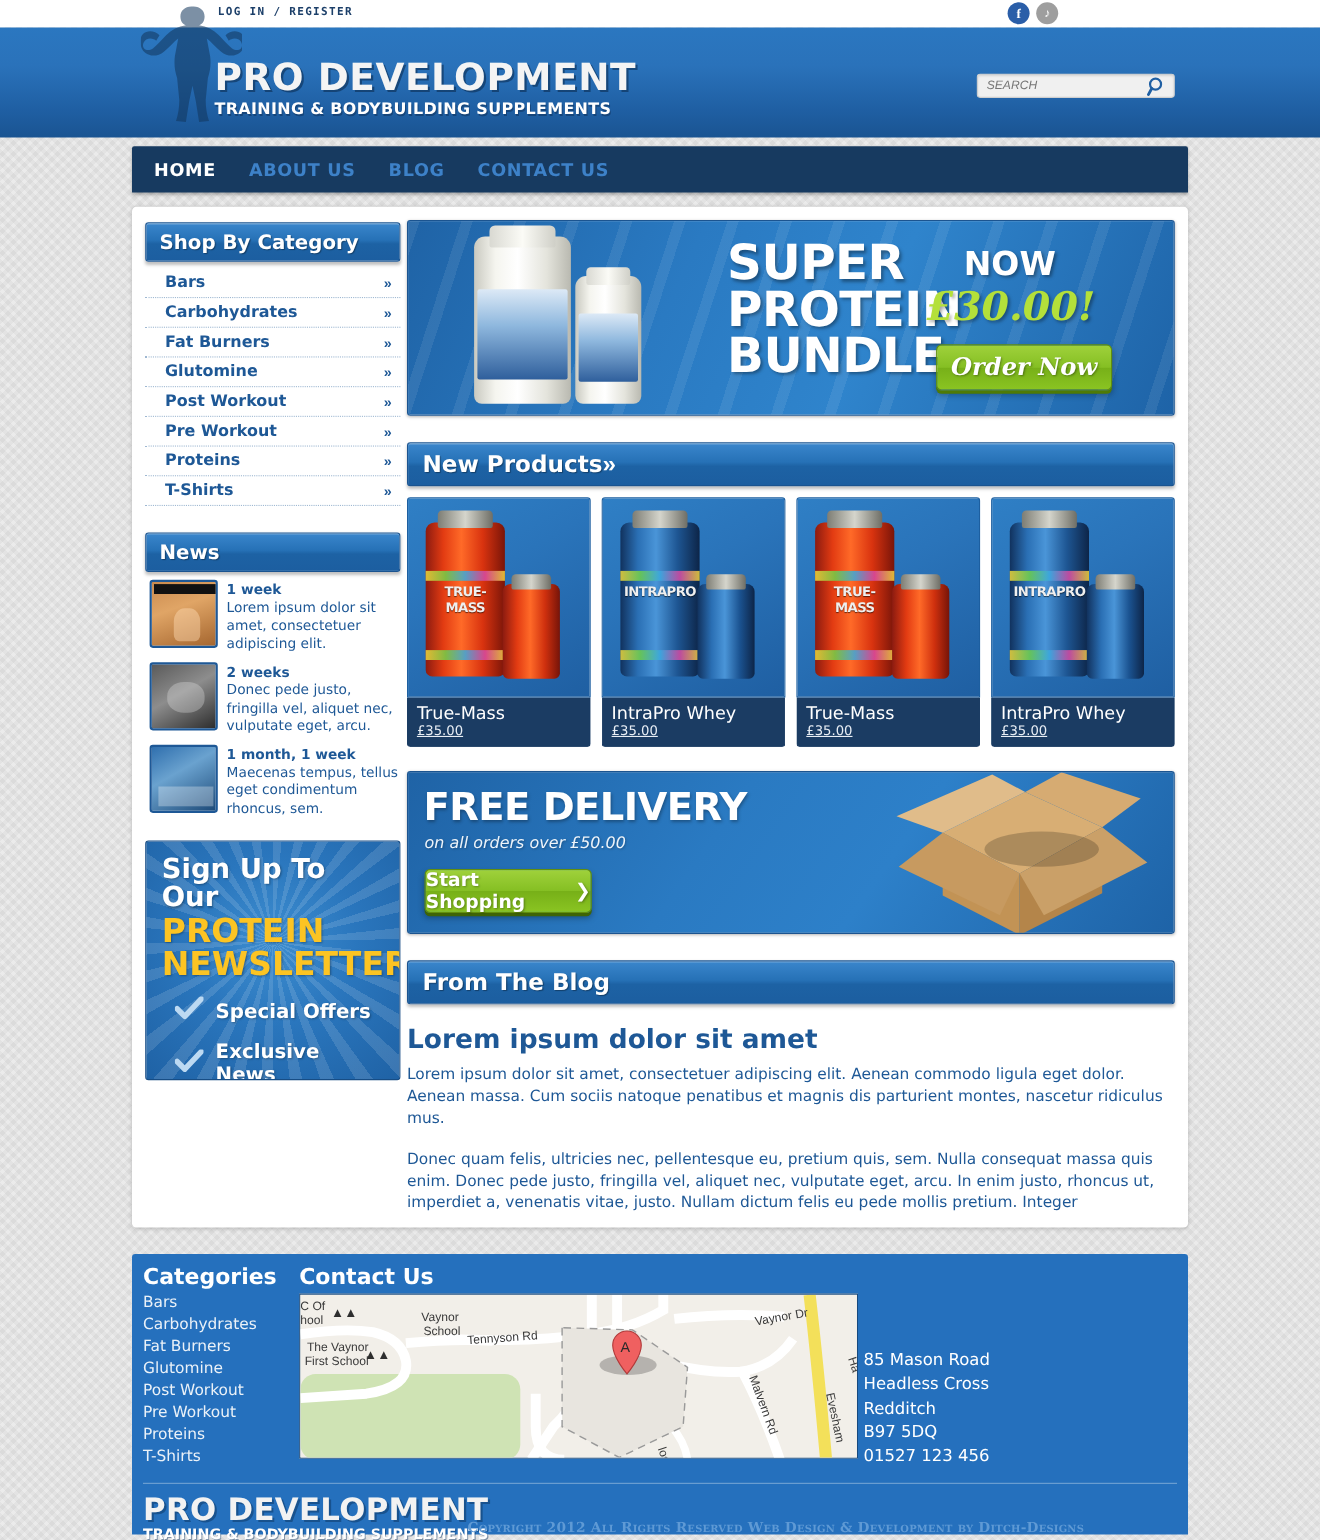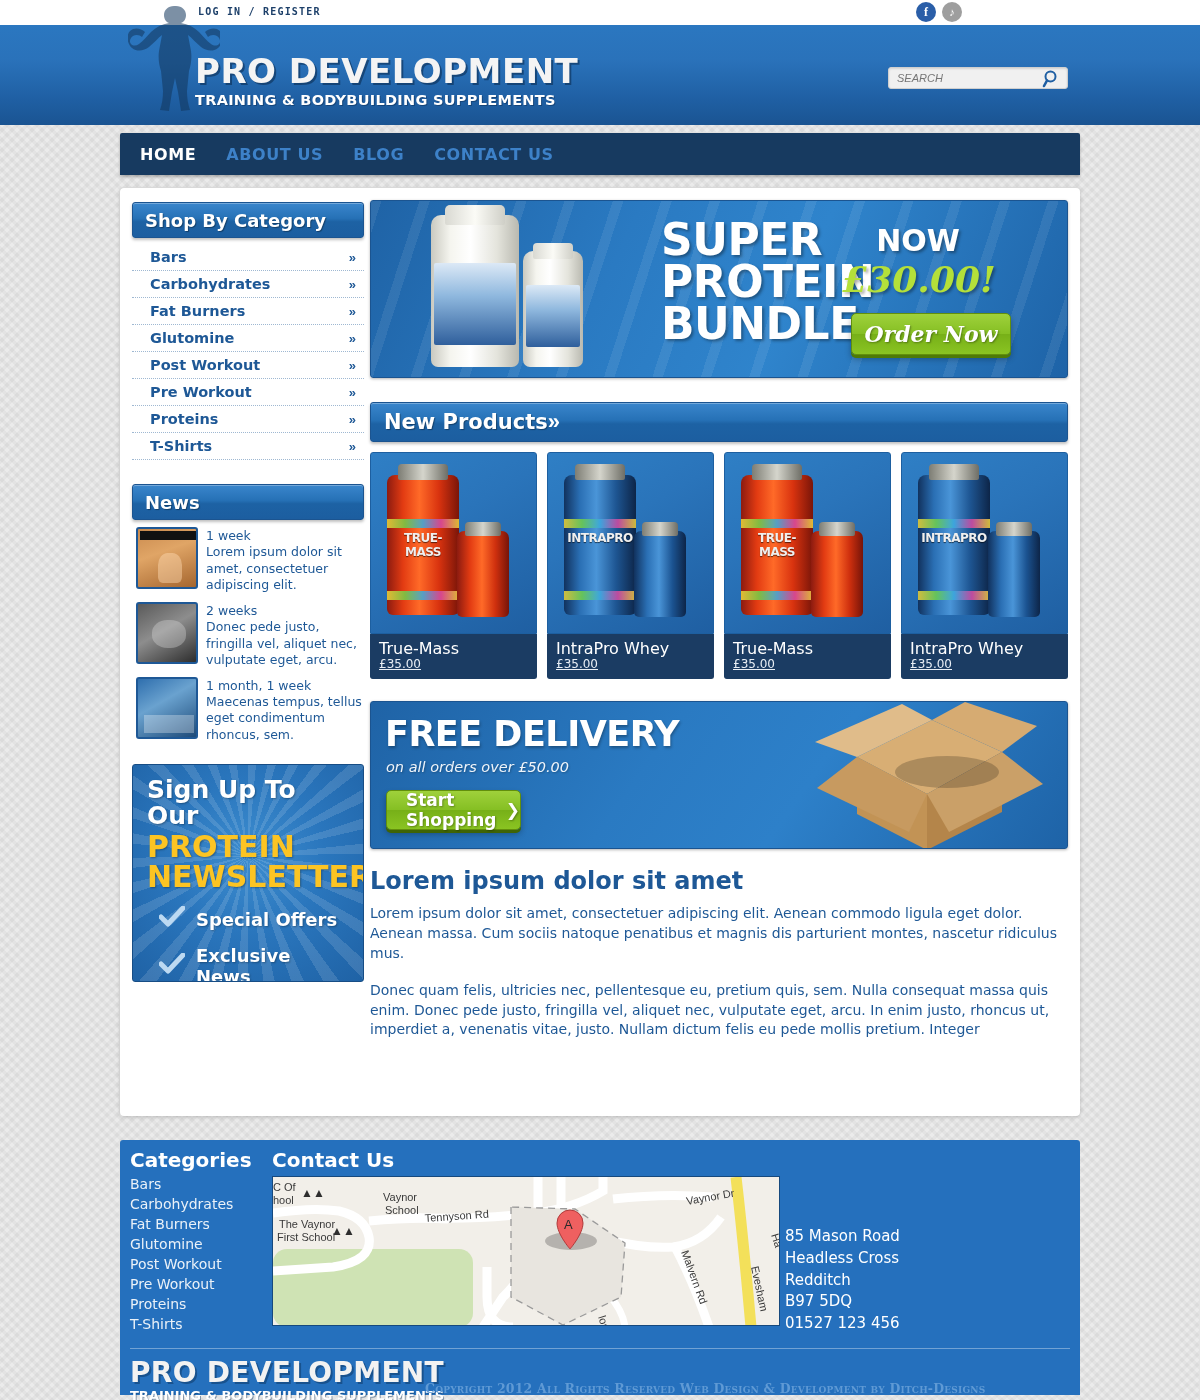--- a/index.html
+++ b/index.html
@@ -116,21 +116,21 @@
     position:relative; overflow:hidden;
   }
   .nt1 { background:linear-gradient(160deg,#c98a4e 0%,#e0a566 40%,#a5662f 100%); }
   .nt2 { background:linear-gradient(150deg,#5a5a5a 0%,#8d8d8d 45%,#2d2d2d 100%); }
   .nt3 { background:linear-gradient(150deg,#2f6fae 0%,#6aa2cf 40%,#1d4a78 100%); }
   .nt1::before { content:""; position:absolute; left:2px; top:2px; width:58px; height:9px; background:#111; }
   .nt1::after  { content:""; position:absolute; left:20px; top:24px; width:24px; height:30px; background:rgba(255,220,180,.45); border-radius:40% 40% 20% 20%; }
   .nt2::after  { content:""; position:absolute; left:14px; top:16px; width:34px; height:28px; background:rgba(220,220,220,.35); border-radius:45%; }
   .nt3::after  { content:""; position:absolute; left:6px; bottom:4px; width:50px; height:18px; background:rgba(255,255,255,.3); }
   .news-body { padding-top:1px; }
-  .news-date { font-size:12.5px; font-weight:normal; color:#1e5896; font-family:"DejaVu Sans", sans-serif; }
+  .news-date { font-size:12.5px; font-weight:bold; color:#1e5896; font-family:"DejaVu Sans", sans-serif; }
   .news-text { font-size:12.5px; color:#1e5896; line-height:1.33; font-family:"DejaVu Sans", sans-serif; margin-top:1px; }
 
   
   .newsletter {
     margin-top:20px; height:218px; border:1px solid #174d85; border-radius:3px;
     position:relative; overflow:hidden;
     background: radial-gradient(circle at 50% 42%, #3e8ed0 0%, #2a76bd 45%, #1f62a5 100%);
   }
   .rays { position:absolute; inset:0; opacity:0.25;
     background: repeating-conic-gradient(from 0deg at 50% 42%, rgba(255,255,255,.5) 0deg 5deg, rgba(255,255,255,0) 5deg 12deg);
@@ -232,26 +232,26 @@
   .delivery {
     margin-top:22px; width:698px; height:148px; position:relative; overflow:hidden;
     border:1px solid #1b5490; border-radius:3px;
     background:linear-gradient(125deg,#1f63a6 0%,#2a7ac2 40%,#2d80c9 62%,#1e63a7 100%);
     box-shadow:0 1px 3px rgba(0,0,0,.3);
   }
   .del-title { position:absolute; left:14px; top:12px; font-family:"DejaVu Sans", sans-serif; font-weight:bold;
     font-size:35px; color:#fff; text-shadow:1px 2px 3px rgba(0,0,0,.3); letter-spacing:-0.5px; }
   .del-sub { position:absolute; left:15px; top:57px; font-family:"DejaVu Sans", sans-serif; font-style:italic;
     font-size:14.5px; color:#eef4fa; text-shadow:1px 1px 2px rgba(0,0,0,.25); }
-  .shop-btn { position:absolute; left:15px; top:88px; width:135px; height:40px; border-radius:5px; border:1px solid #628f0c;
+  .shop-btn { position:absolute; left:15px; top:88px; width:152px; height:40px; border-radius:5px; border:1px solid #628f0c;
     background:linear-gradient(to bottom,#9fd13b 0%,#85bf23 50%,#77b018 51%,#8ac422 100%);
     box-shadow:0 3px 0 #3f6405, 0 4px 6px rgba(0,0,0,.3);
     display:flex; align-items:center; justify-content:center; gap:8px; cursor:pointer;
     font-family:"DejaVu Sans", sans-serif; font-weight:bold; font-size:17px; color:#fff;
-    text-shadow:1px 1px 2px rgba(0,0,0,.3);padding-left:19px; }
+    text-shadow:1px 1px 2px rgba(0,0,0,.3); }
   .box-art { position:absolute; right:0px; top:0px; width:270px; height:148px; }
 
   .blog-title { margin-top:18px; font-family:"DejaVu Sans", sans-serif; font-weight:bold; font-size:24px; color:#1e5896;
     text-shadow:1px 1px 0 rgba(255,255,255,.8); }
   .blog-p { margin-top:9px; font-family:"DejaVu Sans", sans-serif; font-size:14px; color:#1e5896; line-height:1.42; }
   .blog-p2 { margin-top:17px; }
 
   
   .footer { position:absolute; left:120px; top:1140px; width:960px; height:255px; background:#2570bd; border-radius:3px 3px 0 0; }
   .f-cats { position:absolute; left:10px; top:8px; width:140px; }
@@ -509,20 +509,23 @@
         <polygon points="60,55 130,92 130,148 60,112" fill="#c29355"></polygon>
         <polygon points="130,92 205,50 205,110 130,148" fill="#b4854a"></polygon>
         <polygon points="60,55 135,18 105,2 18,40" fill="#e0bc8a"></polygon>
         <polygon points="135,18 205,50 240,24 168,0" fill="#d6ab72"></polygon>
         <polygon points="205,50 130,92 152,130 246,82" fill="#caa068"></polygon>
         <polygon points="60,55 130,92 112,130 20,86" fill="#c79a60"></polygon>
         <ellipse cx="150" cy="70" rx="52" ry="16" fill="rgba(0,0,0,0.2)"></ellipse>
       </svg>
     </div>
 
+    <div class="sec-head">
+      <span class="sec-head-txt">From The Blog</span>
+    </div>
     <div class="blog-title">Lorem ipsum dolor sit amet</div>
     <div class="blog-p">Lorem ipsum dolor sit amet, consectetuer adipiscing elit. Aenean commodo ligula eget dolor. Aenean massa. Cum sociis natoque penatibus et magnis dis parturient montes, nascetur ridiculus mus.</div>
     <div class="blog-p blog-p2">Donec quam felis, ultricies nec, pellentesque eu, pretium quis, sem. Nulla consequat massa quis enim. Donec pede justo, fringilla vel, aliquet nec, vulputate eget, arcu. In enim justo, rhoncus ut, imperdiet a, venenatis vitae, justo. Nullam dictum felis eu pede mollis pretium. Integer</div>
   </div>
 </div>
 
 <div class="footer">
   <div class="f-cats">
     <div class="f-head">Categories</div>
     <div id="f-cat-list">

